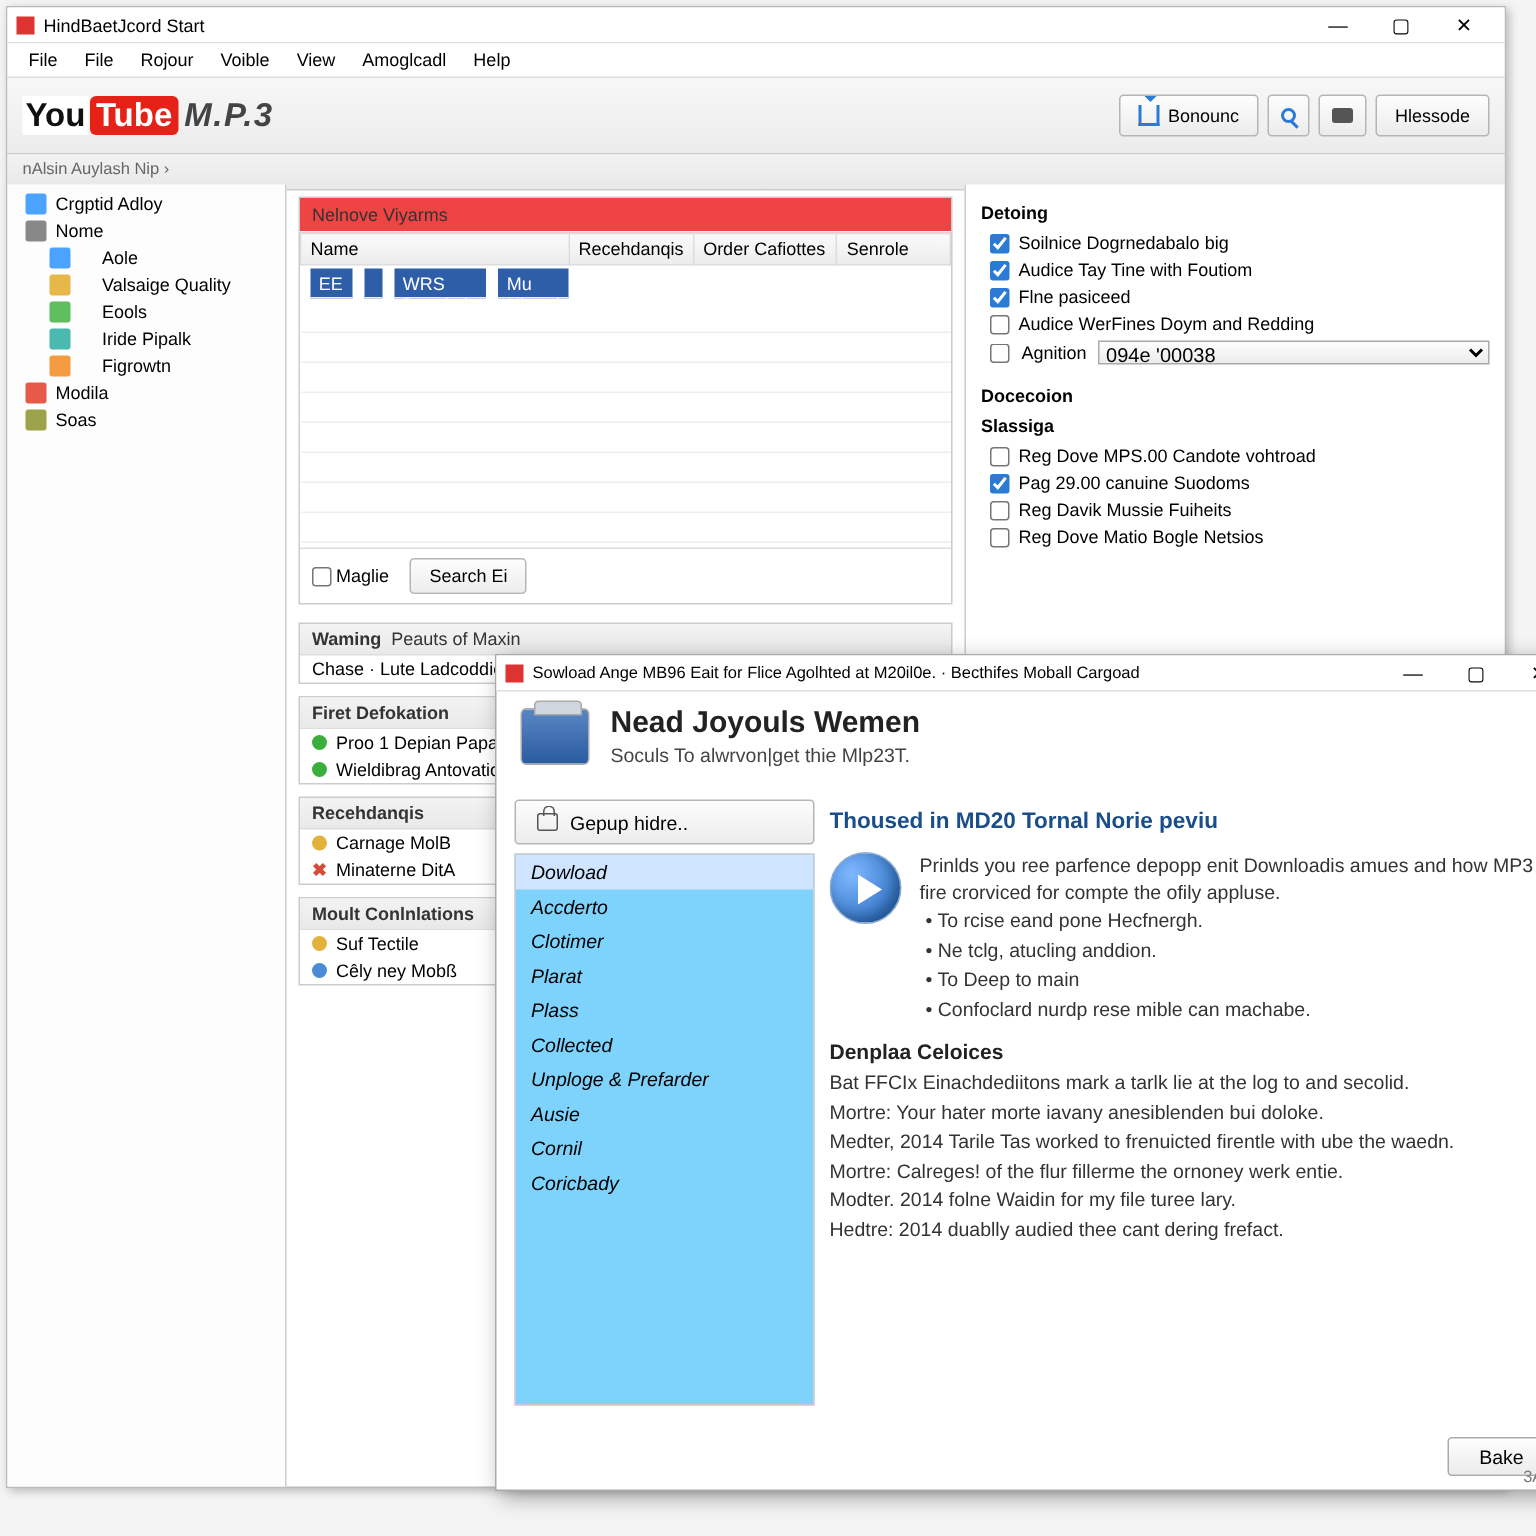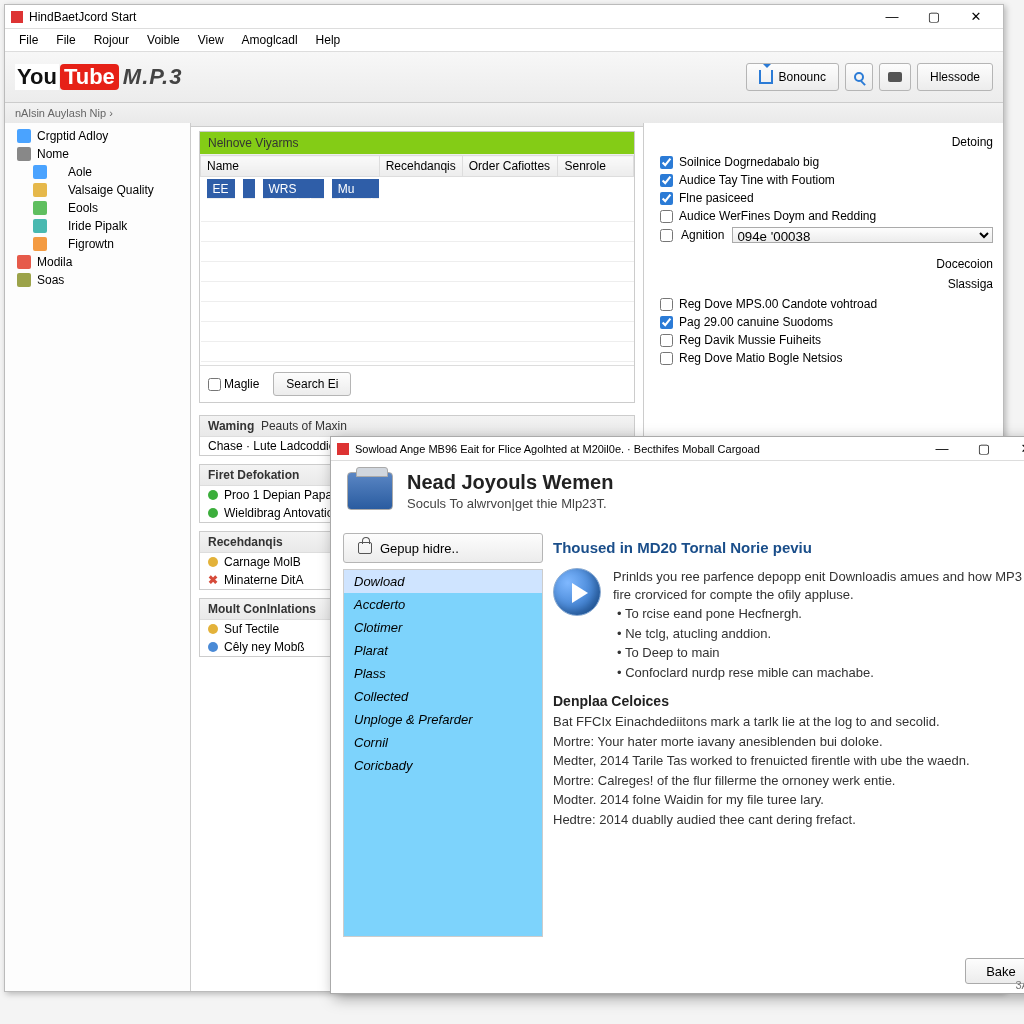--- a/index.html
+++ b/index.html
@@ -38,42 +38,42 @@
 
 .sidebar { width:186px; border-right:1px solid #ccc; background:#fdfdfd; padding:4px 2px; font-size:12px; }
 .tree-item { display:flex; align-items:center; gap:6px; padding:2px 4px 2px 10px; cursor:default; }
 .tree-item.child { padding-left:26px;gap:21px; }
 .ti-icn { width:14px; height:14px; display:inline-block; border-radius:2px; }
 .c-blue{background:#4aa3ff;} .c-grey{background:#888;} .c-gold{background:#e6b84a;} .c-green{background:#5fbf5f;} .c-red{background:#e65a4a;} .c-orange{background:#f49b42;} .c-teal{background:#4ab9b0;} .c-olive{background:#9ca34a;}
 
 
 .center { flex:1; display:flex; flex-direction:column; }
 .listwrap { border:1px solid #ccc; margin:8px; }
-.list-title { padding:4px 8px; font-size:12px; color:#333; background:#84cc16; border-bottom:1px solid #eee; }
+.list-title { padding:4px 8px; font-size:12px; color:#333; background:#ef4444; border-bottom:1px solid #eee; }
 .grid { height:210px; overflow:hidden; }
 .grid table { width:100%; border-collapse:collapse; font-size:12px; }
 .grid th { text-align:left; background:linear-gradient(#fafafa,#ececec); border:1px solid #ddd; padding:3px 6px; font-weight:400; }
 .grid td { border-bottom:1px solid #eee; padding:3px 6px; height:20px; }
 .grid tr.sel td { background:#2f5ea8; color:#fff; }
 
 .searchrow { display:flex; align-items:center; gap:8px; padding:6px 8px; border-top:1px solid #ddd; }
 .sr-lbl { display:flex; align-items:center; gap:3px; font-size:12px; }
 
 
 .panel { border:1px solid #ccc; margin:4px 8px; background:#fff; }
 .panel-h { background:linear-gradient(#f3f3f3,#e9e9e9); padding:3px 8px; font-size:12px; border-bottom:1px solid #ddd; font-weight:600; color:#333; }
 .panel-row { padding:2px 8px; font-size:12px; display:flex; gap:18px; }
 .status-item { display:flex; align-items:center; gap:6px; padding:2px 8px; font-size:12px; }
 .dot { width:10px; height:10px; border-radius:50%; display:inline-block; }
 .d-green{background:#3cae3c;} .d-gold{background:#e3b23a;} .d-blue{background:#4a8ad6;} .x-red{color:#d64b3a;font-weight:700;}
 .footer { position:absolute; bottom:2px; left:0; right:0; text-align:center; font-size:11px; color:#888; }
 
 
 .optcol { width:360px; border-left:1px solid #ccc; padding:6px 10px; font-size:12px; background:#fff; overflow:hidden; }
-.optgroup-h { font-weight:400; margin:6px 0 4px;text-align:right; }
+.optgroup-h { font-weight:700; margin:6px 0 4px; }
 .chk { display:flex; align-items:center; gap:6px; padding:2px 0 2px 6px; }
 .chk input { accent-color:#2b7bd6; }
 .sel { display:flex; align-items:center; gap:8px; padding:2px 0 2px 6px; }
 .sel select { flex:1; height:16px; border:1px solid #aaa; background:linear-gradient(#fdfdfd,#ececec); }
 
 
 .win-dialog { position:absolute; left:330px; top:436px; width:724px; height:558px; background:#fff; border:1px solid #aaa; box-shadow:4px 4px 14px rgba(0,0,0,.35); }
 .win-dialog .titlebar { background:#fff; }
 .win-dialog .tb-icon { background:#d33; }
 .dlg-head { display:flex; align-items:center; gap:14px; padding:10px 16px; }
@@ -389,20 +389,21 @@
         <span>Gepup hidre..</span>
       </div>
       <div class="dlg-list">
         <div class="dlg-li sel">Dowload</div>
         <div class="dlg-li">Accderto</div>
         <div class="dlg-li">Clotimer</div>
         <div class="dlg-li">Plarat</div>
         <div class="dlg-li">Plass</div>
         <div class="dlg-li">Collected</div>
         <div class="dlg-li">Unploge &amp; Prefarder</div>
+        <div class="dlg-li">Ausie</div>
         <div class="dlg-li">Cornil</div>
         <div class="dlg-li">Coricbady</div>
       </div>
     </div>
 
     <div class="dlg-right">
       <h2>Thoused in MD20 Tornal Norie peviu</h2>
       <div class="lead">
         <div class="play-icn"></div>
         <div>

